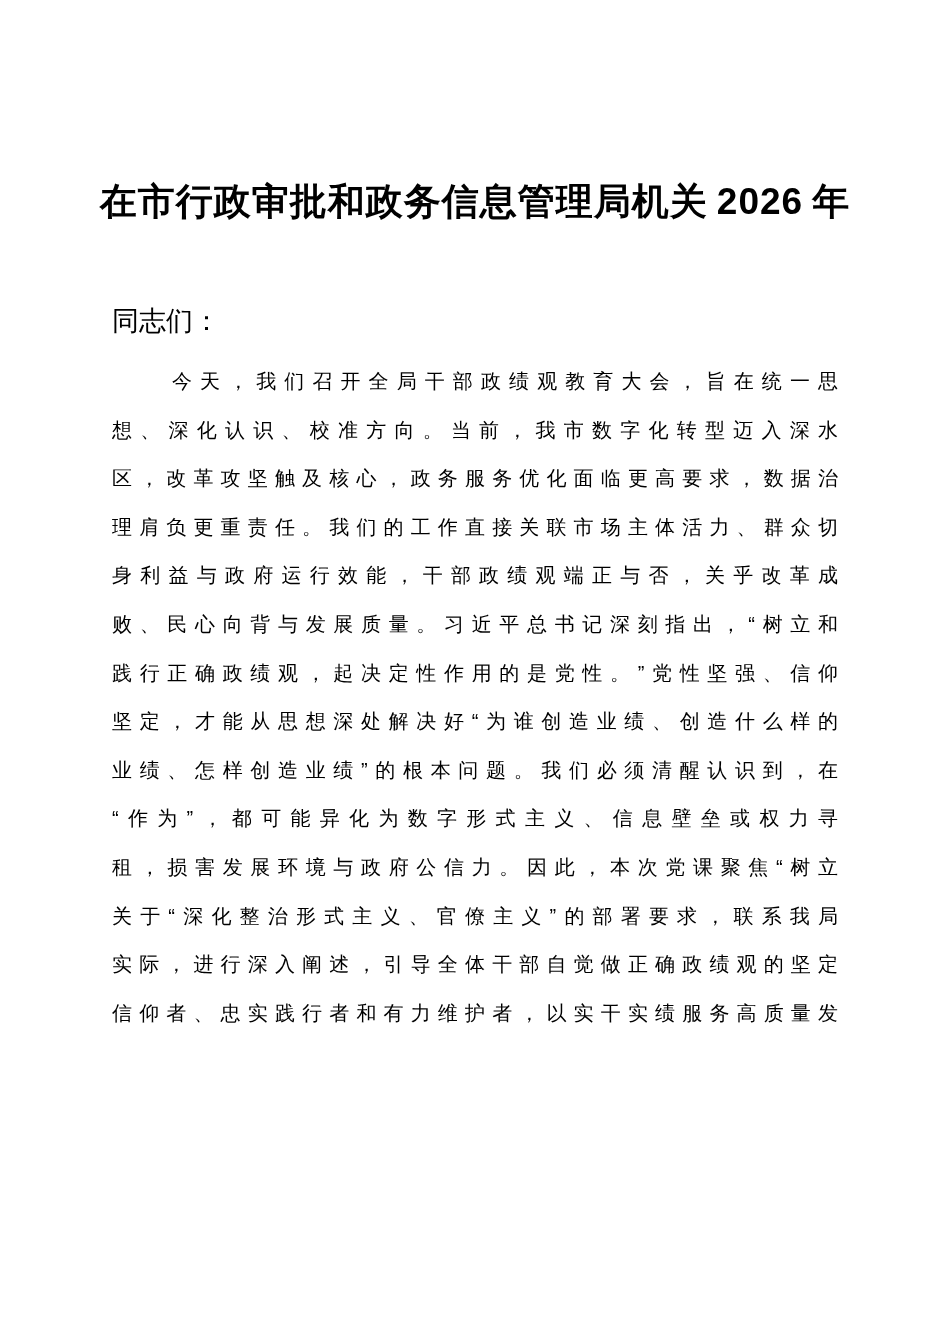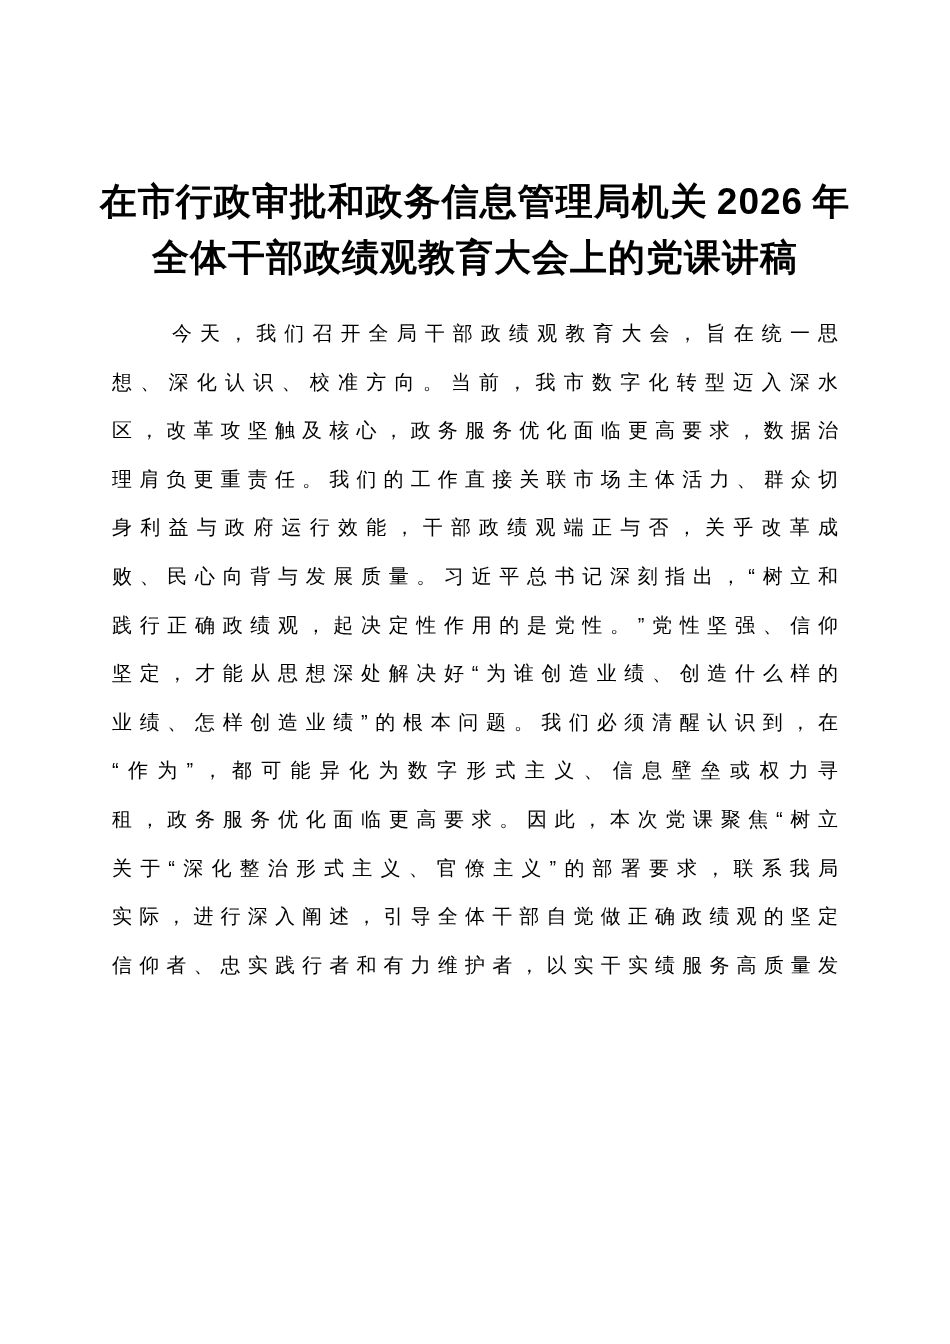--- a/index.html
+++ b/index.html
@@ -63,36 +63,36 @@
     padding-left: 60px;
   }
 </style>
 </head>
 <body>
 
 <div class="page">
 
   <h1 class="doc-title">
     <div class="title-line"><span>在市行政审批和政务信息管理局机关</span><span class="title-year">2026</span><span>年</span></div>
-    <div class="title-line">全体干部政绩观教育大会上的党课讲稿</div>
   </h1>
 
   <div class="content">
+    <div class="salutation">同志们：</div>
 
     <div class="paragraph">
       <div class="line indent">今天，我们召开全局干部政绩观教育大会，旨在统一思</div>
       <div class="line">想、深化认识、校准方向。当前，我市数字化转型迈入深水</div>
       <div class="line">区，改革攻坚触及核心，政务服务优化面临更高要求，数据治</div>
       <div class="line">理肩负更重责任。我们的工作直接关联市场主体活力、群众切</div>
       <div class="line">身利益与政府运行效能，干部政绩观端正与否，关乎改革成</div>
       <div class="line">败、民心向背与发展质量。习近平总书记深刻指出，“树立和</div>
       <div class="line">践行正确政绩观，起决定性作用的是党性。”党性坚强、信仰</div>
       <div class="line">坚定，才能从思想深处解决好“为谁创造业绩、创造什么样的</div>
       <div class="line">业绩、怎样创造业绩”的根本问题。我们必须清醒认识到，在</div>
       <div class="line">“作为”，都可能异化为数字形式主义、信息壁垒或权力寻</div>
-      <div class="line">租，政务服务优化面临更高要求。因此，本次党课聚焦“树立</div>
+      <div class="line">租，损害发展环境与政府公信力。因此，本次党课聚焦“树立</div>
       <div class="line">关于“深化整治形式主义、官僚主义”的部署要求，联系我局</div>
       <div class="line">实际，进行深入阐述，引导全体干部自觉做正确政绩观的坚定</div>
       <div class="line">信仰者、忠实践行者和有力维护者，以实干实绩服务高质量发</div>
     </div>
   </div>
 
 </div>
 
 </body></html>

